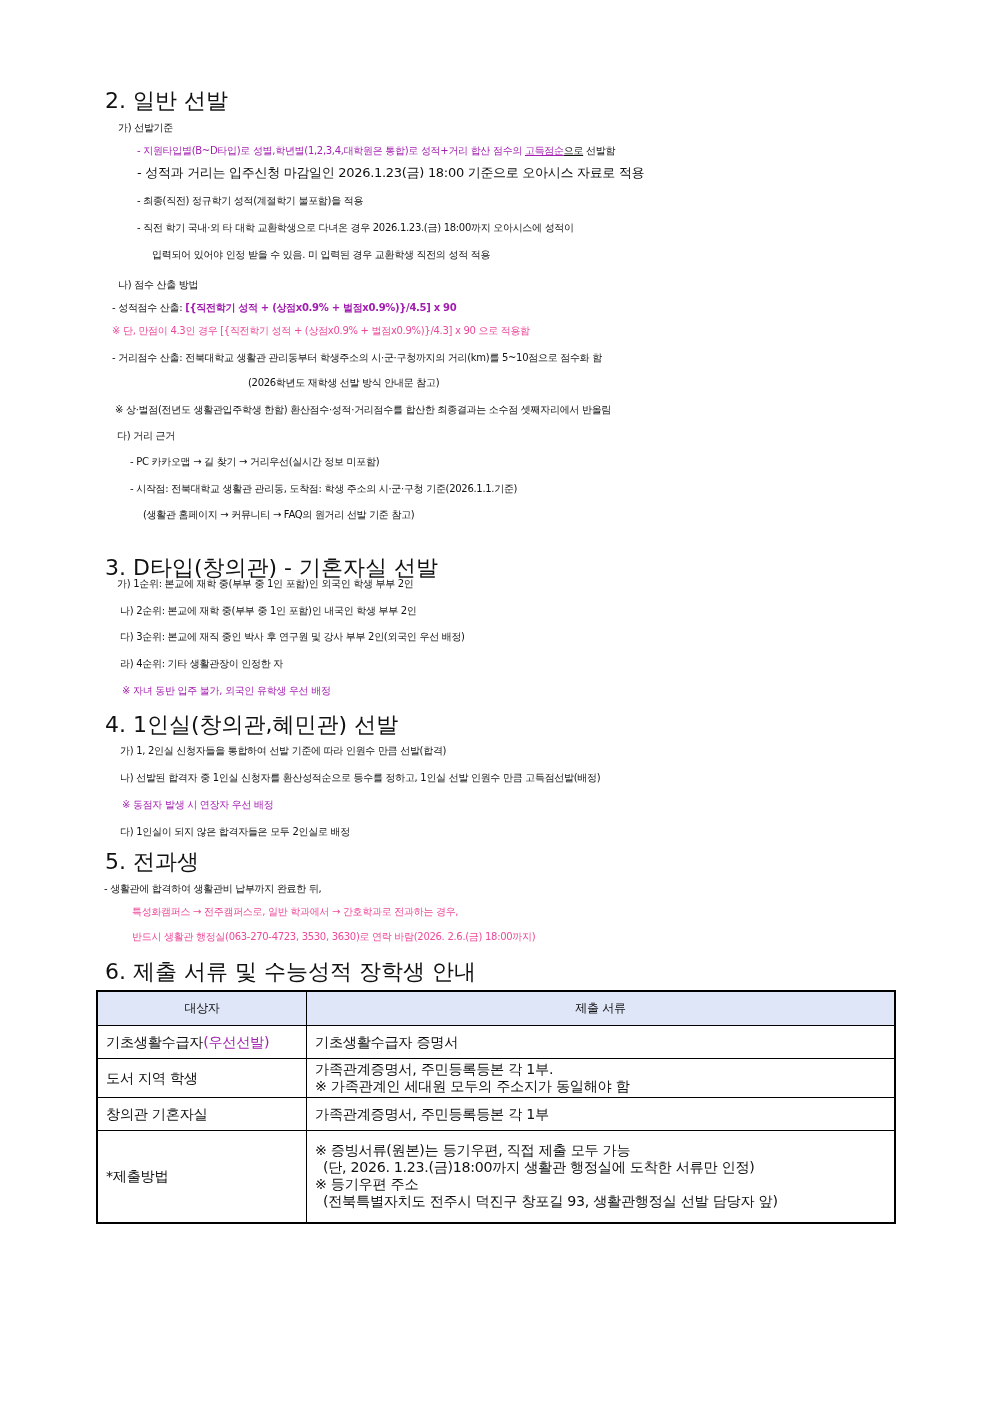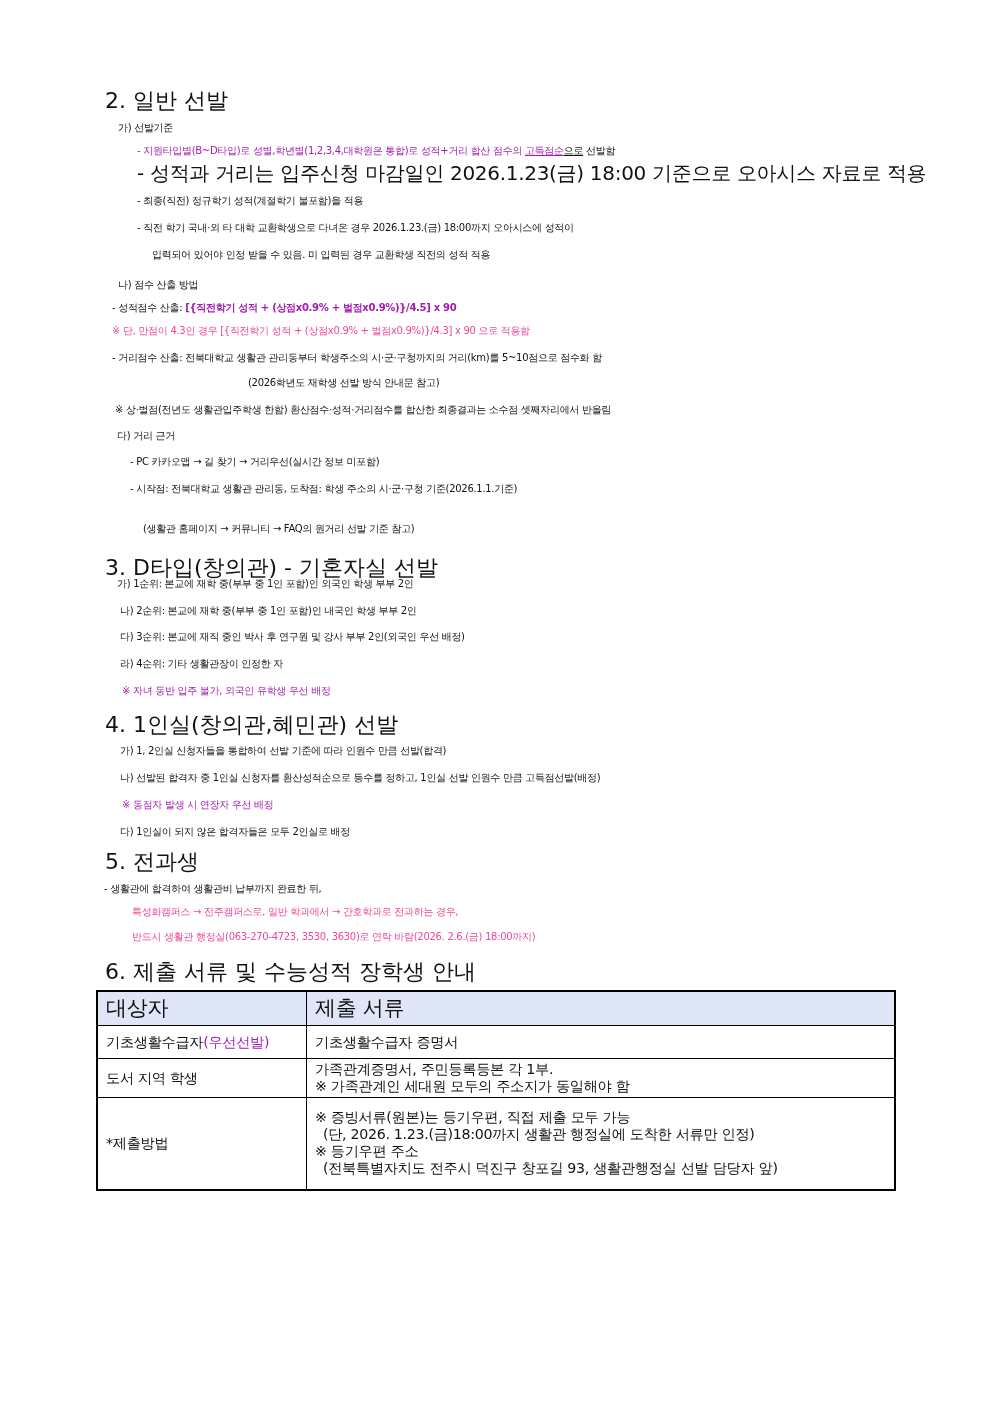--- a/index.html
+++ b/index.html
@@ -5,51 +5,51 @@
   html, body { margin: 0; padding: 0; background: #ffffff; }
   body { width: 992px; height: 1403px; position: relative; font-family: "DejaVu Sans", "Liberation Sans", sans-serif; color: #111; overflow: hidden; }
   .ln { position: absolute; white-space: nowrap; font-size: 10px; line-height: 18px; letter-spacing: -0.3px; }
   .h { font-size: 22px; line-height: 24px; letter-spacing: 0px; }
   .red { color: #a21caf; }
   .blue { color: #ec4899; }
   .b { font-weight: bold; }
   .u { text-decoration: underline; }
   table.sub { position: absolute; left: 96px; top: 990px; width: 800px; border-collapse: collapse; border: 2px solid #000; font-size: 14.2px; letter-spacing: -0.3px; }
   table.sub td, table.sub th { border: 1px solid #000; padding: 2px 8px; vertical-align: middle; text-align: left; font-weight: normal; line-height: 17px; }
-  table.sub th { background: #dfe6f7; height: 29px; font-size: 21px; }
+  table.sub th { background: #dfe6f7; text-align: center; height: 29px; font-size: 12px; }
   table.sub td.c1 { width: 192px; }
   .row30 td { height: 28px; }
   .multi { display: block; white-space: nowrap; }
 </style>
 </head>
 <body>
 
 <div class="ln h" style="left:105px;top:89px;">2. 일반 선발</div>
 <div class="ln" style="left:118px;top:119px;">가) 선발기준</div>
 <div class="ln" style="left:137px;top:142px;">
   <span class="red">- 지원타입별(B~D타입)로 성별,학년별(1,2,3,4,대학원은 통합)로 성적+거리 합산 점수의 </span><span class="red u">고득점순</span><span class="u">으로</span><span> 선발함</span>
 </div>
-<div class="ln" style="left:137px;top:164px;font-size:20px;">- 성적과 거리는 입주신청 마감일인 2026.1.23(금) 18:00 기준으로 오아시스 자료로 적용</div>
+<div class="ln" style="left:137px;top:164px;font-size:13px;">- 성적과 거리는 입주신청 마감일인 2026.1.23(금) 18:00 기준으로 오아시스 자료로 적용</div>
 <div class="ln" style="left:137px;top:192px;">- 최종(직전) 정규학기 성적(계절학기 불포함)을 적용</div>
 <div class="ln" style="left:137px;top:219px;">- 직전 학기 국내·외 타 대학 교환학생으로 다녀온 경우 2026.1.23.(금) 18:00까지 오아시스에 성적이</div>
 <div class="ln" style="left:152px;top:246px;">입력되어 있어야 인정 받을 수 있음. 미 입력된 경우 교환학생 직전의 성적 적용</div>
 
 <div class="ln" style="left:118px;top:276px;">나) 점수 산출 방법</div>
 <div class="ln" style="left:112px;top:299px;">
   <span>- 성적점수 산출: </span><span class="red b">[{직전학기 성적 + (상점x0.9% + 벌점x0.9%)}/4.5] x 90</span>
 </div>
 <div class="ln blue" style="left:112px;top:322px;">※ 단, 만점이 4.3인 경우 [{직전학기 성적 + (상점x0.9% + 벌점x0.9%)}/4.3] x 90 으로 적용함</div>
 <div class="ln" style="left:112px;top:349px;">- 거리점수 산출: 전북대학교 생활관 관리동부터 학생주소의 시·군·구청까지의 거리(km)를 5~10점으로 점수화 함</div>
 <div class="ln" style="left:248px;top:374px;">(2026학년도 재학생 선발 방식 안내문 참고)</div>
 <div class="ln" style="left:115px;top:401px;">※ 상·벌점(전년도 생활관입주학생 한함) 환산점수·성적·거리점수를 합산한 최종결과는 소수점 셋째자리에서 반올림</div>
 
 <div class="ln" style="left:117px;top:427px;">다) 거리 근거</div>
 <div class="ln" style="left:130px;top:453px;">- PC 카카오맵 → 길 찾기 → 거리우선(실시간 정보 미포함)</div>
 <div class="ln" style="left:130px;top:480px;">- 시작점: 전북대학교 생활관 관리동, 도착점: 학생 주소의 시·군·구청 기준(2026.1.1.기준)</div>
-<div class="ln" style="left:143px;top:520px;">(생활관 홈페이지 → 커뮤니티 → FAQ의 원거리 선발 기준 참고)</div>
+<div class="ln" style="left:143px;top:506px;">(생활관 홈페이지 → 커뮤니티 → FAQ의 원거리 선발 기준 참고)</div>
 
 <div class="ln h" style="left:105px;top:546px;margin-top:10px;">3. D타입(창의관) - 기혼자실 선발</div>
 <div class="ln" style="left:117px;top:575px;">가) 1순위: 본교에 재학 중(부부 중 1인 포함)인 외국인 학생 부부 2인</div>
 <div class="ln" style="left:120px;top:602px;">나) 2순위: 본교에 재학 중(부부 중 1인 포함)인 내국인 학생 부부 2인</div>
 <div class="ln" style="left:120px;top:628px;">다) 3순위: 본교에 재직 중인 박사 후 연구원 및 강사 부부 2인(외국인 우선 배정)</div>
 <div class="ln" style="left:120px;top:655px;">라) 4순위: 기타 생활관장이 인정한 자</div>
 <div class="ln red" style="left:122px;top:682px;">※ 자녀 동반 입주 불가, 외국인 유학생 우선 배정</div>
 
 <div class="ln h" style="left:105px;top:713px;">4. 1인실(창의관,혜민관) 선발</div>
 <div class="ln" style="left:120px;top:742px;">가) 1, 2인실 신청자들을 통합하여 선발 기준에 따라 인원수 만큼 선발(합격)</div>
@@ -74,20 +74,24 @@
     <td class="c1"><span>기초생활수급자</span><span class="red">(우선선발)</span></td>
     <td>기초생활수급자 증명서</td>
   </tr>
   <tr style="height:38px;">
     <td class="c1">도서 지역 학생</td>
     <td>
       <span class="multi">가족관계증명서, 주민등록등본 각 1부.</span>
       <span class="multi">※ 가족관계인 세대원 모두의 주소지가 동일해야 함</span>
     </td>
   </tr>
+  <tr class="row30">
+    <td class="c1">창의관 기혼자실</td>
+    <td>가족관계증명서, 주민등록등본 각 1부</td>
+  </tr>
   <tr style="height:92px;">
     <td class="c1 b">*제출방법</td>
     <td>
       <span class="multi">※ 증빙서류(원본)는 등기우편, 직접 제출 모두 가능</span>
       <span class="multi" style="padding-left:8px;">(단, 2026. 1.23.(금)18:00까지 생활관 행정실에 도착한 서류만 인정)</span>
       <span class="multi">※ 등기우편 주소</span>
       <span class="multi" style="padding-left:8px;">(전북특별자치도 전주시 덕진구 창포길 93, 생활관행정실 선발 담당자 앞)</span>
     </td>
   </tr>
 </tbody>

